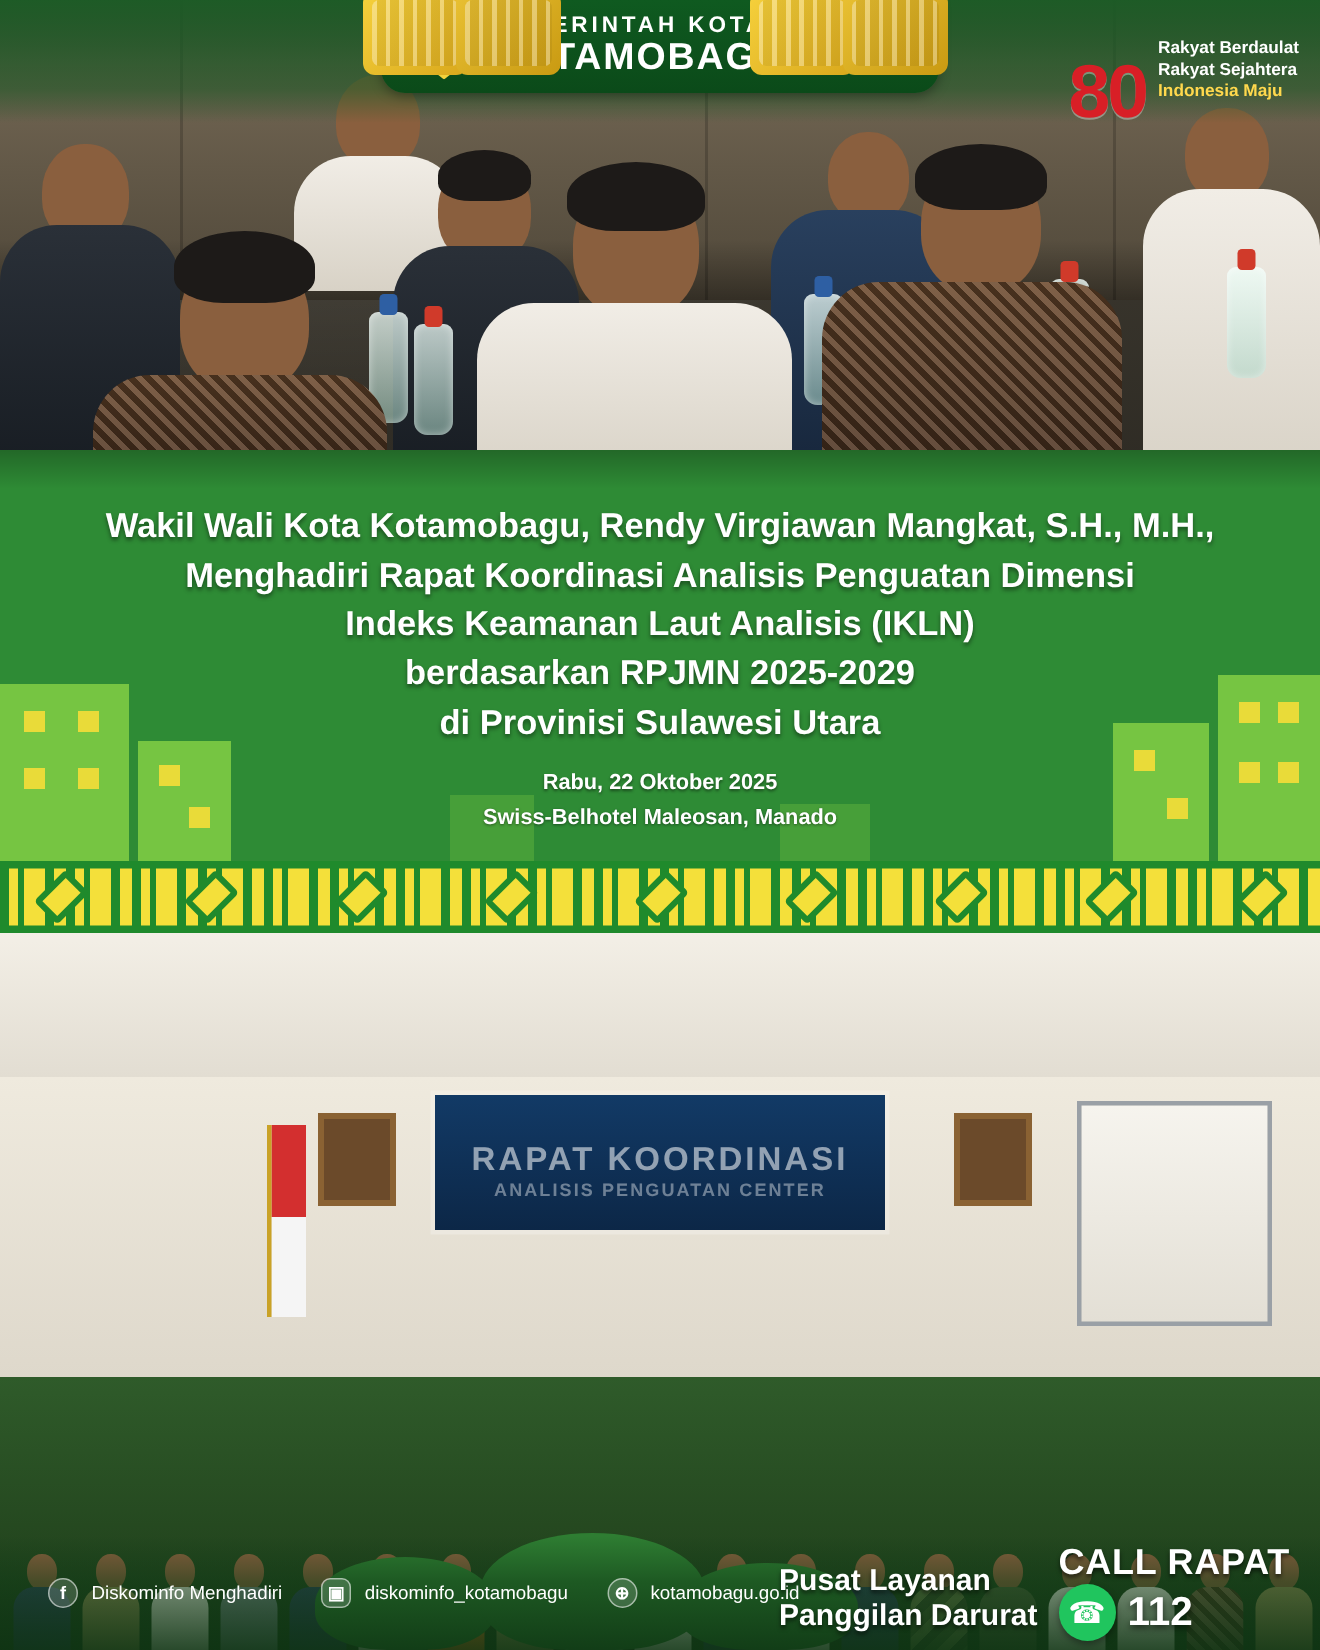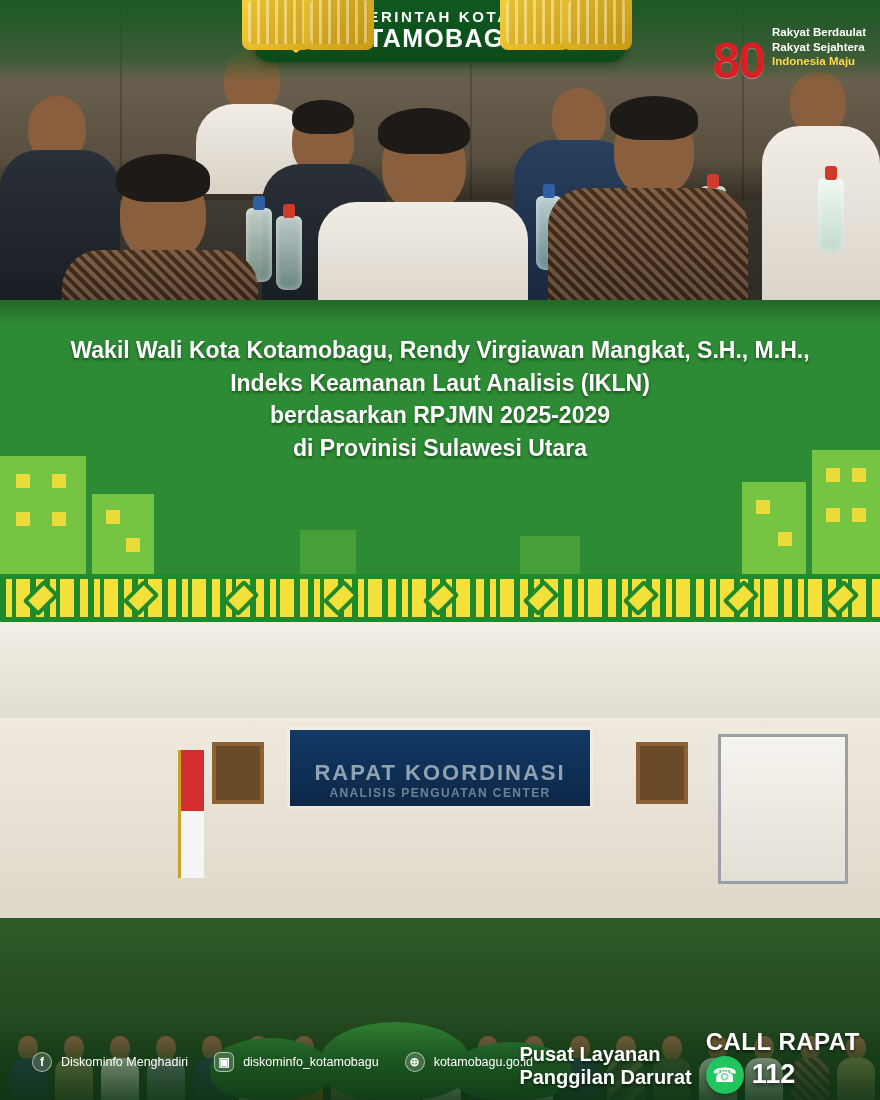--- a/index.html
+++ b/index.html
@@ -205,21 +205,21 @@
   }
   .bp-wall {
     position:absolute; left:0; top:96px; width:880px; height:200px;
     background: linear-gradient(180deg,#efeade,#ded8cb);
   }
   .bp-stage {
     position:absolute; left:0; top:296px; width:880px; height:182px;
     background: linear-gradient(180deg,#2f5b2a 0%, #24471f 60%, #1b3718 100%);
   }
   .bp-screen {
-    position:absolute; left:290px; top:108px; width:300px; height:76px;
+    position:absolute; left:290px; top:108px; width:300px; height:90px;
     background: linear-gradient(180deg,#123a66,#0c2747);
     box-shadow: 0 0 0 3px rgba(255,255,255,0.25);
     overflow:hidden;
   }
   .bp-screen .st {
     position:absolute; left:0; top:30px; width:100%; text-align:center;
     color: rgba(255,255,255,0.55); font-weight:800; font-size:22px; letter-spacing:2px;
   }
   .bp-screen .st2 {
     position:absolute; left:0; top:56px; width:100%; text-align:center;
@@ -416,25 +416,30 @@
         <div class="w" style="left:40px; top:18px;"></div>
         <div class="w" style="left:14px; top:58px;"></div>
         <div class="w" style="left:40px; top:58px;"></div>
       </div>
       <div class="bld" style="left:300px; width:56px; height:44px; opacity:0.35;"></div>
       <div class="bld" style="left:520px; width:60px; height:38px; opacity:0.35;"></div>
     </div>
 
     <div class="headline">
       <div class="line">Wakil Wali Kota Kotamobagu, Rendy Virgiawan Mangkat, S.H., M.H.,</div>
+      <div class="line">Menghadiri Rapat Koordinasi Analisis Penguatan Dimensi</div>
       <div class="line">Indeks Keamanan Laut Analisis (IKLN)</div>
       <div class="line">berdasarkan RPJMN 2025-2029</div>
       <div class="line">di Provinisi Sulawesi Utara</div>
     </div>
 
+    <div class="subinfo">
+      <div>Rabu, 22 Oktober 2025</div>
+      <div>Swiss-Belhotel Maleosan, Manado</div>
+    </div>
 
     <div class="ornament">
       <div class="orn-motif"></div>
       <div class="orn-d" style="left:30px"></div>
       <div class="orn-d" style="left:130px"></div>
       <div class="orn-d" style="left:230px"></div>
       <div class="orn-d" style="left:330px"></div>
       <div class="orn-d" style="left:430px"></div>
       <div class="orn-d" style="left:530px"></div>
       <div class="orn-d" style="left:630px"></div>

